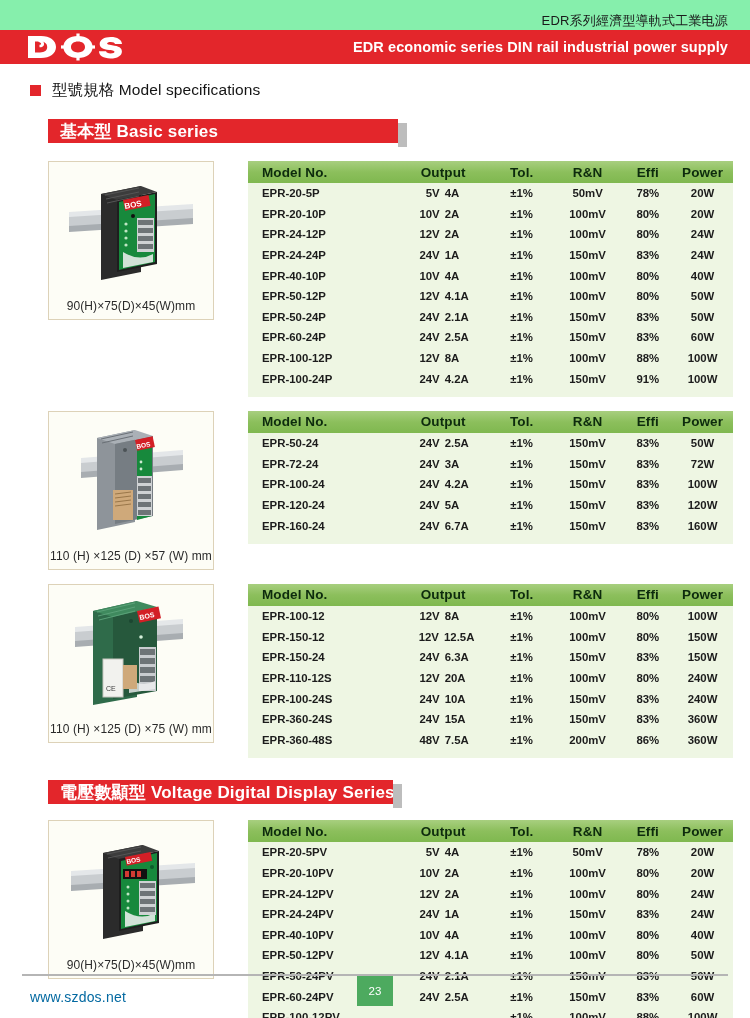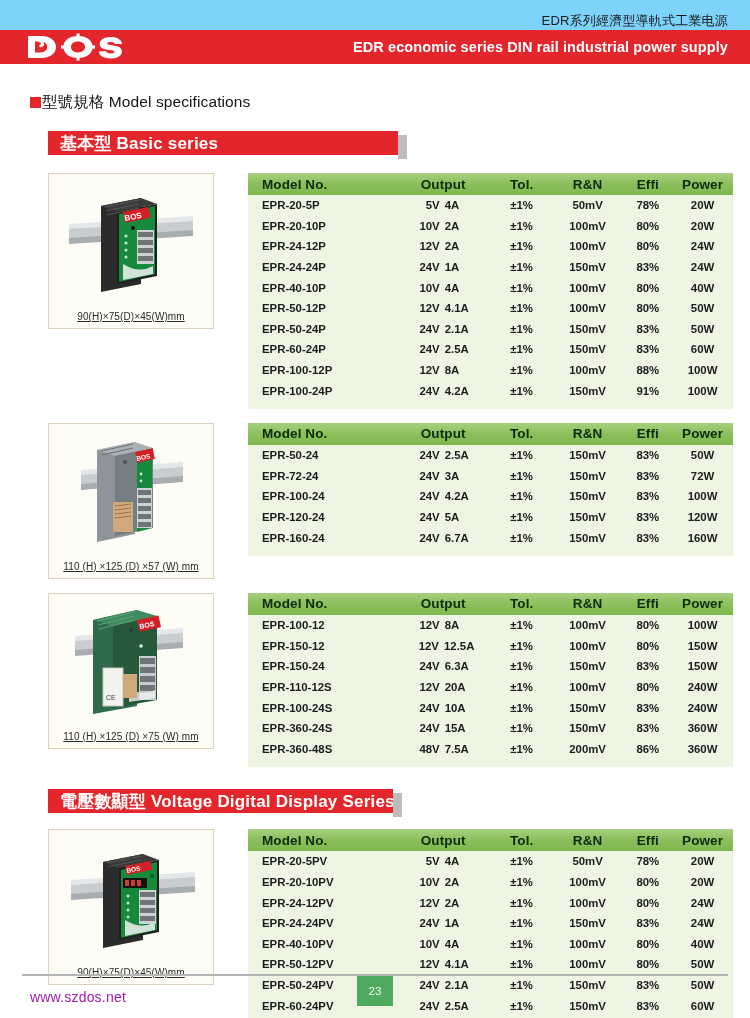--- a/index.html
+++ b/index.html
@@ -10,21 +10,21 @@
     background: #ffffff;
     font-family: "Liberation Sans", sans-serif;
     position: relative;
     overflow: hidden;
   }
 
   
   .page-header { position: relative; width: 750px; height: 72px; }
   .header-top {
     height: 30px;
-    background: #7dd3fc;
+    background: #86efac;
     display: flex;
     align-items: flex-end;
     justify-content: flex-end;
     padding-right: 22px;
   }
   .header-top-text {
     font-size: 13px;
     color: #1a1a1a;
     letter-spacing: 0.2px;
     line-height: 1;
@@ -52,24 +52,24 @@
     width: 112px;
     height: 28px;
     display: flex;
     align-items: center;
   }
   .logo svg { display: block; }
   .header-underline { height: 8px; background: #ffffff; }
 
   
   .section-title-row {
-    margin: 20px 0 0 30px;
+    margin: 8px 0 0 30px;
     display: flex;
     align-items: center;
-    gap: 1px;
+    gap: 11px;
   }
   .red-square { width: 11px; height: 11px; background: #e3262b; flex: 0 0 auto; }
   .section-title-text { font-size: 15.5px; color: #141414; letter-spacing: 0.1px; }
 
   
   .series-banner {
     position: relative;
     margin-left: 48px;
     width: 350px;
     height: 24px;
@@ -112,27 +112,26 @@
     align-items: center;
     flex: 0 0 auto;
   }
   .photo-art {
     width: 156px;
     height: 128px;
     position: relative;
     overflow: hidden;
   }
   .photo-caption {
-    font-size: 10px;
+    font-size: 12px;
     color: #2a2a2a;
     text-align: center;
     padding: 3px 0 2px 0;
     letter-spacing: 0.1px;
     white-space: nowrap;
-    text-decoration: underline;
   }
 
   
   .spec-table {
     border-collapse: collapse;
     width: 485px;
     background: #a16207;
   }
   .spec-table thead th {
     background: linear-gradient(to bottom, #a8cf7f 0%, #8cbf5c 50%, #7fb84f 100%);
@@ -184,21 +183,21 @@
   }
   .footer-row {
     position: relative;
     height: 42px;
     display: flex;
     align-items: center;
   }
   .footer-url {
     margin-left: 30px;
     font-size: 14px;
-    color: #a21caf;
+    color: #0369a1;
     letter-spacing: 0.2px;
   }
   .page-number-box {
     position: absolute;
     left: 357px;
     top: 0;
     width: 36px;
     height: 30px;
     background: #4daa5f;
     color: #ffffff;

